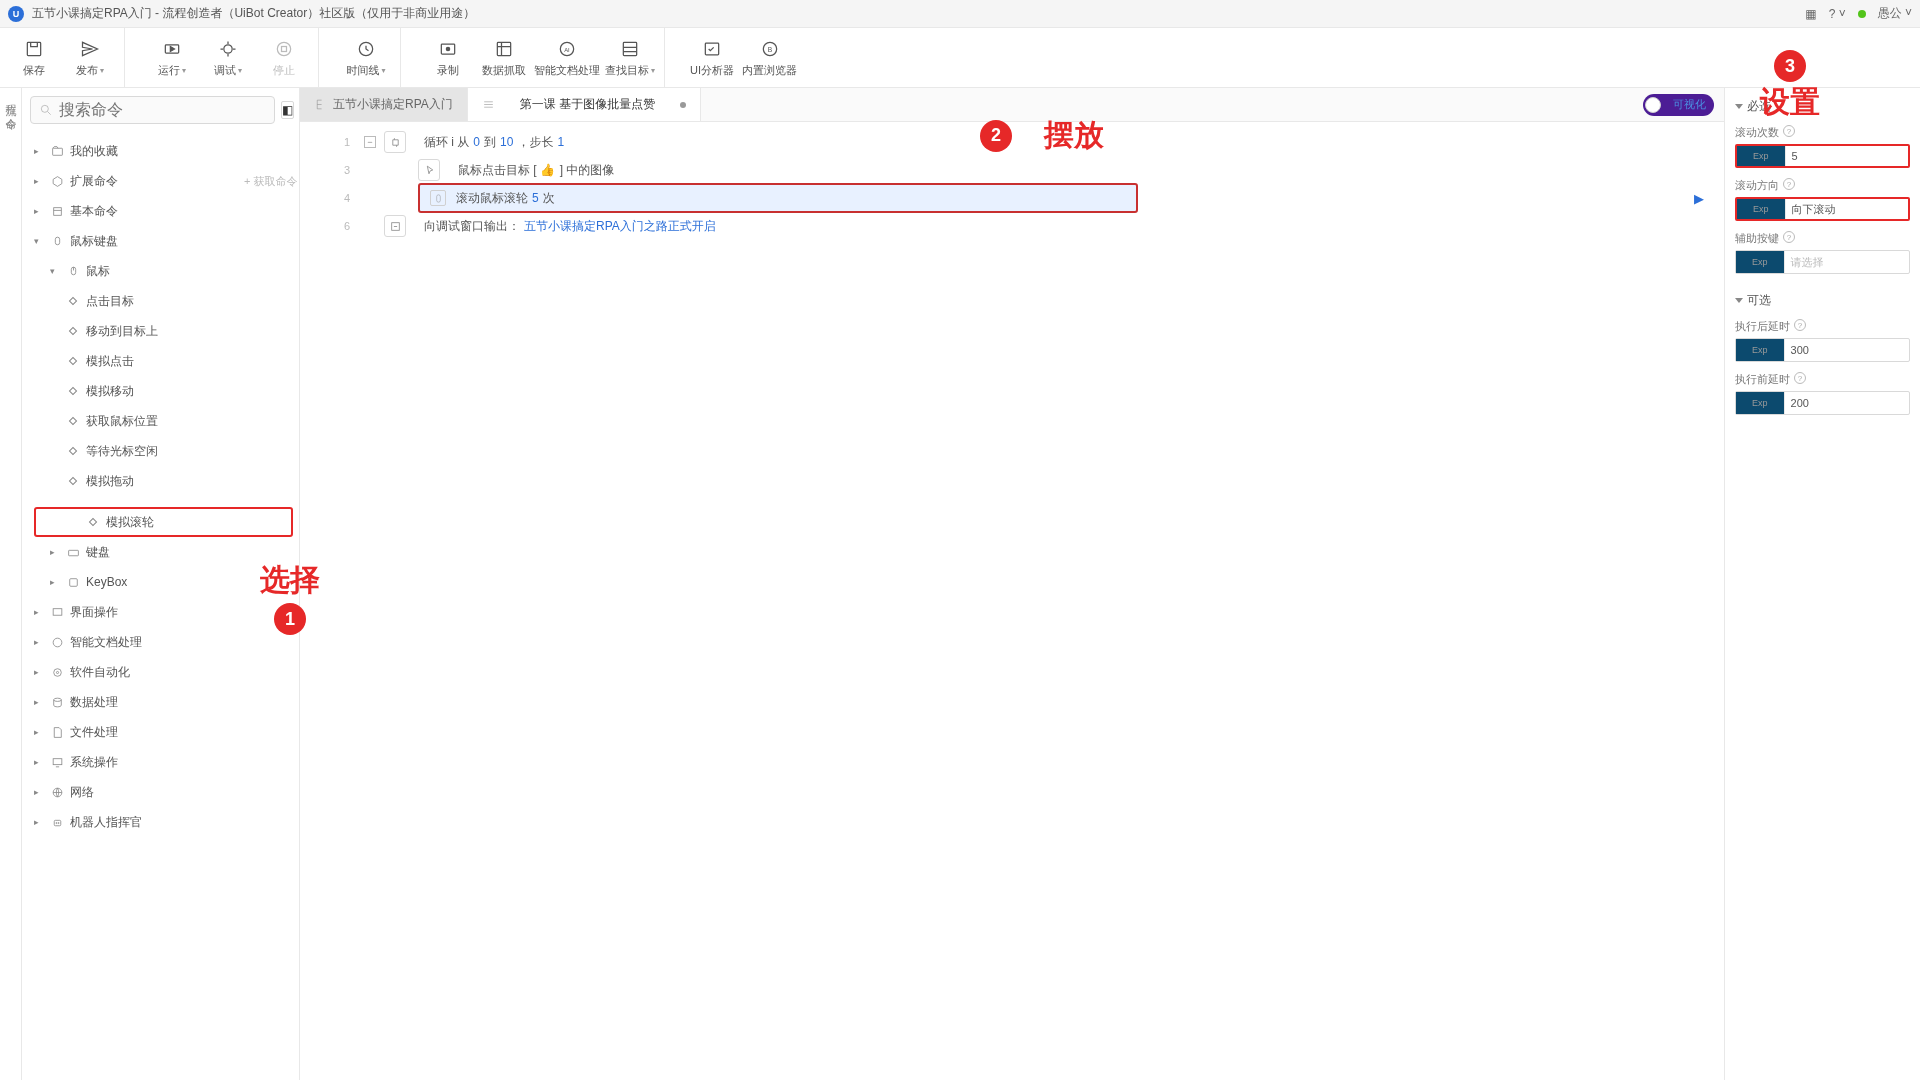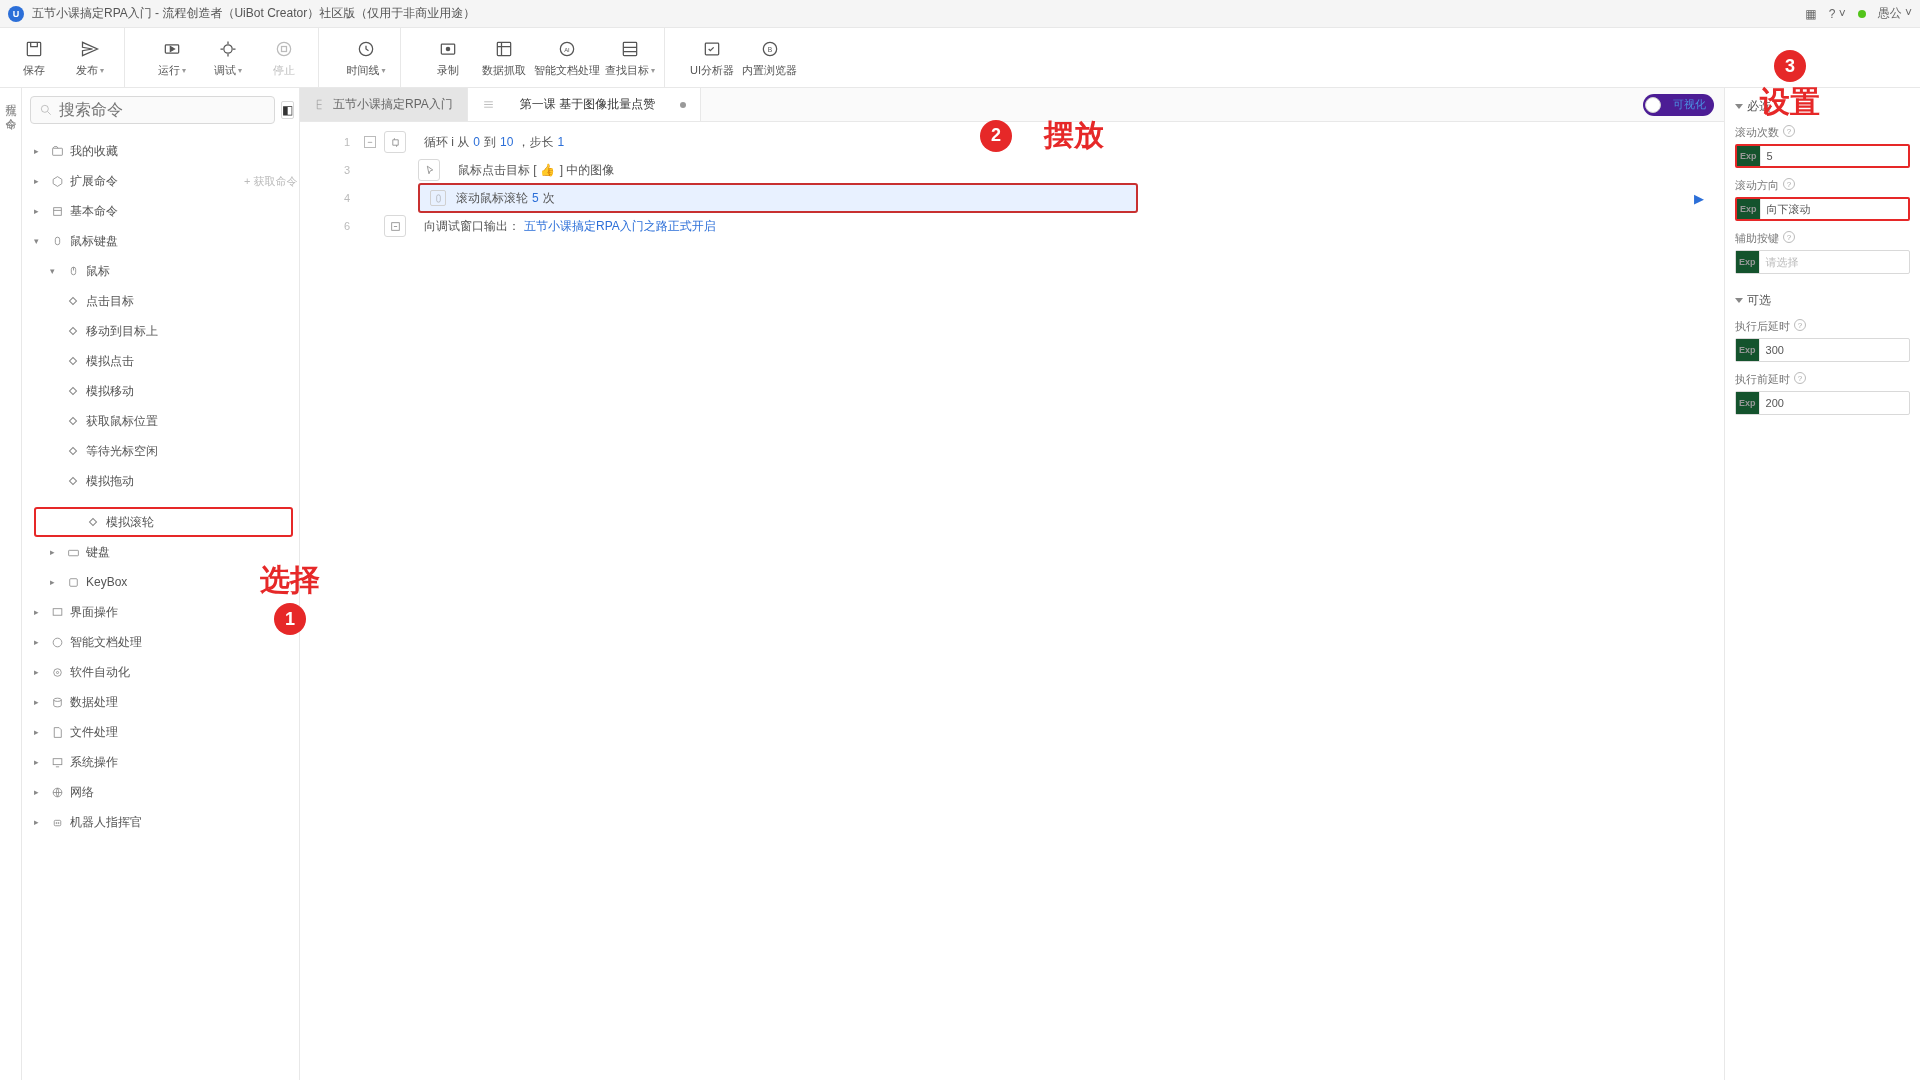--- a/index.html
+++ b/index.html
@@ -73,21 +73,21 @@
 .run-arrow { color: #2c6fd8; font-size: 13px; margin-left: auto; margin-right: 12px; }
 
 
 .props { width: 196px; border-left: 1px solid #e8e8e8; padding: 10px 10px; overflow: auto; }
 .props-section { font-size: 12px; color: #555; margin-bottom: 8px; display: flex; align-items: center; gap: 4px; cursor: pointer; }
 .props-section::before { content: ""; width: 0; height: 0; border-left: 4px solid transparent; border-right: 4px solid transparent; border-top: 5px solid #888; }
 .prop-label { font-size: 11px; color: #777; margin-top: 10px; display: flex; align-items: flex-start; gap: 4px; }
 .prop-label .q { width: 12px; height: 12px; border: 1px solid #bbb; border-radius: 50%; font-size: 8px; display: flex; align-items: center; justify-content: center; color: #aaa; }
 .prop-input { margin-top: 4px; display: flex; align-items: center; border: 1px solid #d9d9d9; border-radius: 2px; height: 24px; background: #fff; }
 .prop-input.hl { border: 2px solid #e62828; }
-.prop-input .exp-tag { background: #14532d; color: #999; font-size: 9px; padding: 0 3px; height: 100%; display: flex; align-items: center; border-right: 1px solid #e8e8e8; font-weight: bold; }
+.prop-input .exp-tag { background: #0c4a6e; color: #999; font-size: 9px; padding: 0 16px; height: 100%; display: flex; align-items: center; border-right: 1px solid #e8e8e8; }
 .prop-input .val { padding: 0 6px; font-size: 11px; color: #555; flex: 1; }
 .prop-input .val.ph { color: #bbb; }
 
 
 .anno { position: absolute; color: #e62828; font-weight: bold; display: flex; align-items: center; gap: 6px; pointer-events: none; }
 .anno .num { width: 32px; height: 32px; background: #e62828; color: #fff; border-radius: 50%; display: flex; align-items: center; justify-content: center; font-size: 18px; }
 .anno .txt { font-size: 30px; font-weight: bold; }
 </style>
 </head>
 <body>

